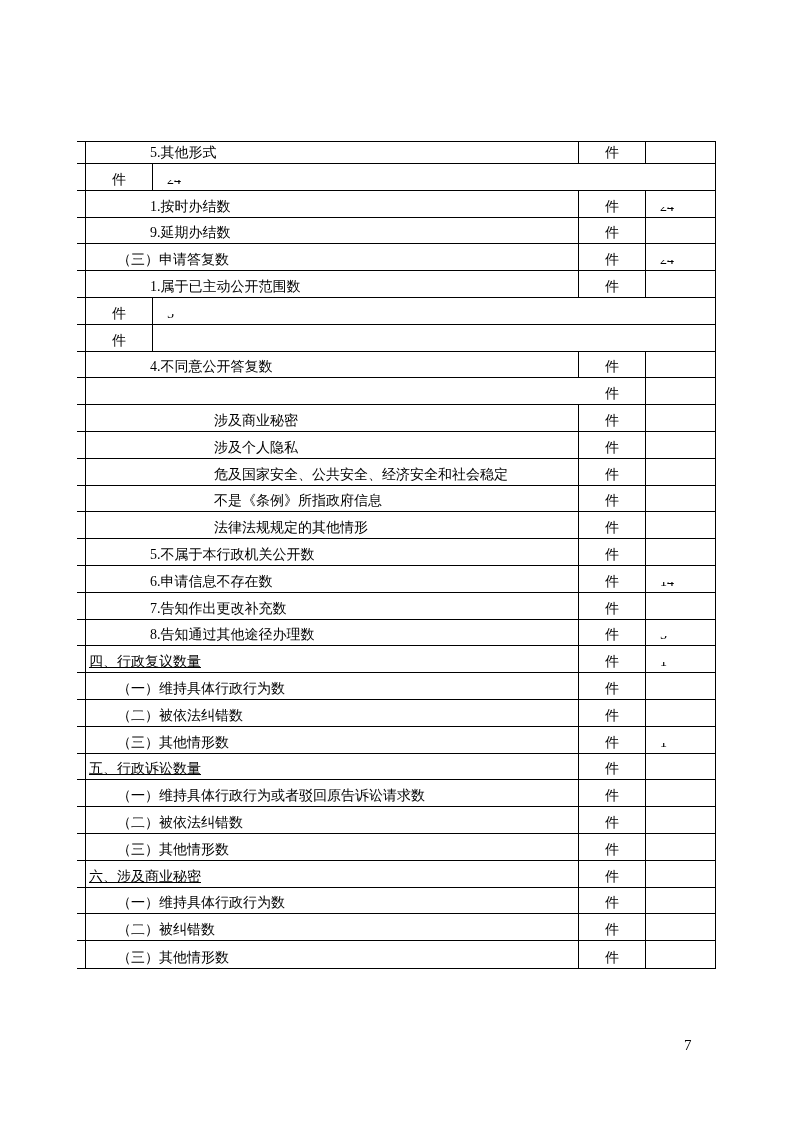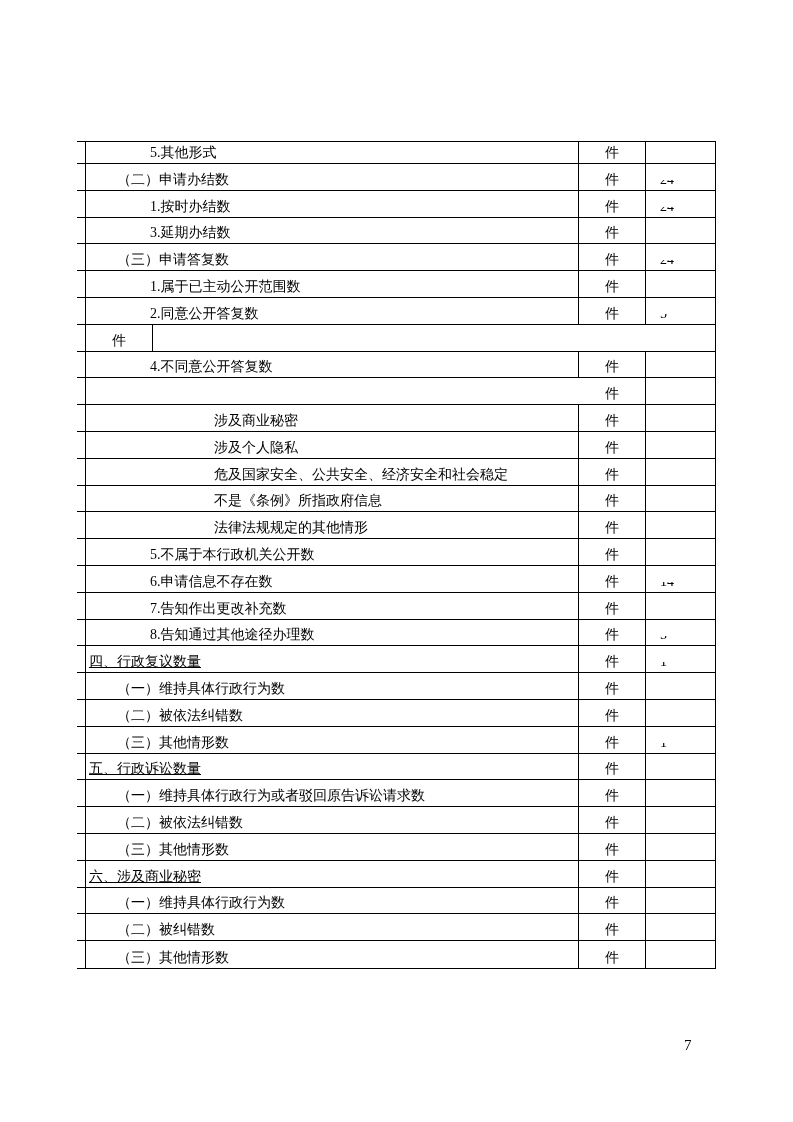--- a/index.html
+++ b/index.html
@@ -88,51 +88,49 @@
 <div class="page">
 
   <div class="stats-table">
   <div class="row">
     <div class="cell label ind-2">5.其他形式</div>
     <div class="cell unit">件</div>
     <div class="cell value"></div>
   </div>
 
   <div class="row">
-    <div class="cell label ind-1">（二）申请办结数</div>
     <div class="cell unit">件</div>
     <div class="cell value">24</div>
   </div>
 
   <div class="row">
     <div class="cell label ind-2">1.按时办结数</div>
     <div class="cell unit">件</div>
     <div class="cell value">24</div>
   </div>
 
   <div class="row">
-    <div class="cell label ind-2">3.延期办结数</div>
+    <div class="cell label ind-2">9.延期办结数</div>
     <div class="cell unit">件</div>
     <div class="cell value"></div>
   </div>
 
   <div class="row">
     <div class="cell label ind-1">（三）申请答复数</div>
     <div class="cell unit">件</div>
     <div class="cell value">24</div>
   </div>
 
   <div class="row">
     <div class="cell label ind-2">1.属于已主动公开范围数</div>
     <div class="cell unit">件</div>
     <div class="cell value"></div>
   </div>
 
   <div class="row">
-    <div class="cell label ind-2">2.同意公开答复数</div>
     <div class="cell unit">件</div>
     <div class="cell value">5</div>
   </div>
 
   <div class="row">
     <div class="cell unit">件</div>
     <div class="cell value"></div>
   </div>
 
   <div class="row">

